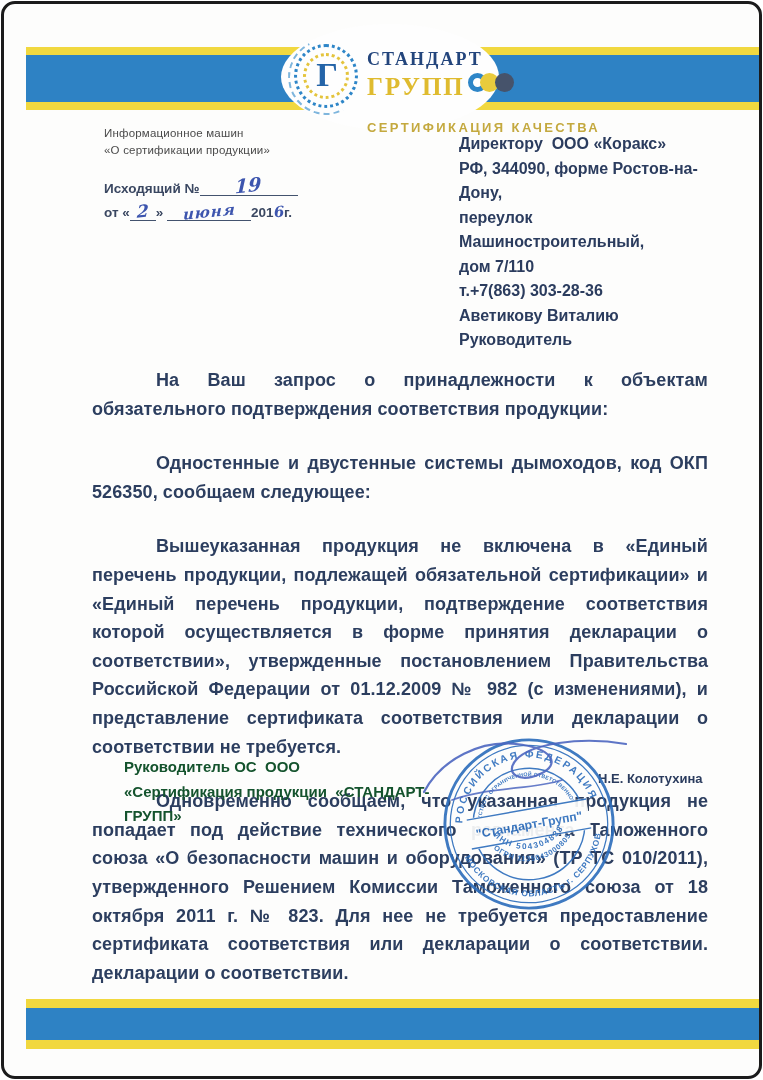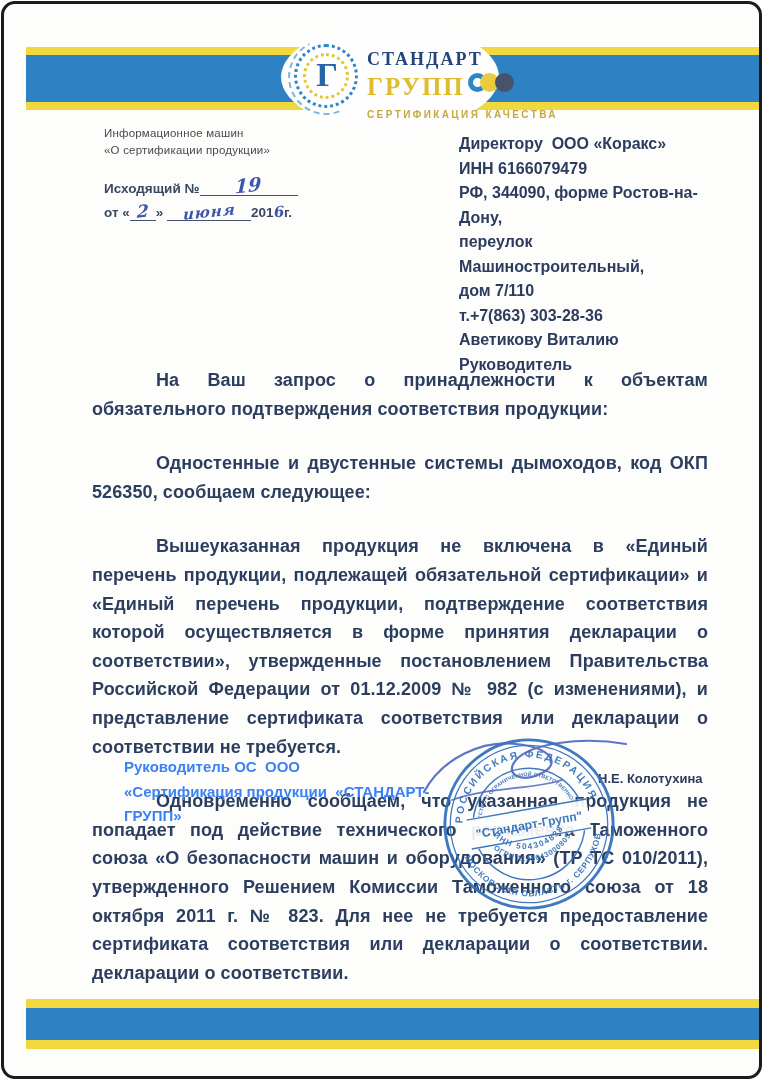--- a/index.html
+++ b/index.html
@@ -54,21 +54,21 @@
   .brand-bottom {
     font-family:"Liberation Serif", serif; font-weight:bold; font-size:25px;
     letter-spacing:2px; color:#dfbb2f; line-height:28px;
   }
   .dots { display:flex; margin-left:3px; }
   .dot { width:19px; height:19px; border-radius:50%; }
   .dot.d1 { background:#fff; border:5px solid #2e86c8; }
   .dot.d2 { background:#e9cb3d; margin-left:-7px; }
   .dot.d3 { background:#46536b; margin-left:-4px; }
   .tagline {
-    margin-top:8px; font-size:10px; letter-spacing:2.4px; color:#c4a93f;
+    margin-top:19px; font-size:13px; letter-spacing:2.4px; color:#c4a93f;
     white-space:nowrap; font-weight:bold;
   }
 
   
   .meta { position:absolute; left:100px; top:121px; color:#4a4a4a; }
   .meta .m-line { font-size:11.5px; line-height:17px; letter-spacing:.2px; }
   .meta-row { position:absolute; left:100px; font-size:13.5px; font-weight:bold; color:#3a4761; }
   .row-outgoing { top:174px; }
   .row-date { top:199px; }
   .uline { display:inline-block; border-bottom:1.6px solid #43536e; text-align:center; vertical-align:bottom; }
@@ -90,21 +90,21 @@
   .recipient .r-just { white-space:normal; text-align:justify; text-align-last:justify; }
 
   
   .letter-body { position:absolute; left:88px; top:362px; width:616px; color:#2c3e5f; }
   .letter-body p {
     font-size:18px; font-weight:bold; line-height:28.6px;
     text-align:justify; text-indent:64px; margin-bottom:26px; letter-spacing:.1px;
   }
 
   
-  .sig-block { position:absolute; left:120px; top:751px; color:#3b82f6; width:360px; }
+  .sig-block { position:absolute; left:120px; top:751px; color:#14532d; width:360px; }
   .sig-block .s-line { font-size:15px; font-weight:bold; line-height:24.5px; white-space:pre-wrap; }
   .sig-name { position:absolute; left:594px; top:767px; font-size:13px; font-weight:bold; color:#2b3c5e; }
 
   
   .stamp { position:absolute; left:437px; top:732px; width:176px; height:176px; transform:rotate(-10deg); opacity:.92; }
   .stamp text { fill:#2f6fbd; font-family:"Liberation Sans", sans-serif; font-weight:bold; }
   .signature-svg { position:absolute; left:408px; top:726px; width:230px; height:95px; }
 </style>
 </head>
 <body>
@@ -145,21 +145,20 @@
   <div class="meta-row row-outgoing">
     <span>Исходящий №</span><span class="uline u-num"><span class="hw hw-num">19</span></span>
   </div>
 
   <div class="meta-row row-date">
     <span>от «</span><span class="uline u-day"><span class="hw hw-day">2</span></span><span>»</span> <span class="uline u-month"><span class="hw hw-month">июня</span></span><span>201</span><span class="hw hw-digit">6</span><span>г.</span>
   </div>
 
   <div class="recipient">
     <div class="r-line">Директору  ООО «Коракс»</div>
-    <div class="r-line">ИНН 6166079479</div>
     <div class="r-line">РФ, 344090, форме Ростов-на-Дону,</div>
     <div class="r-line r-just">переулок Машиностроительный,</div>
     <div class="r-line">дом 7/110</div>
     <div class="r-line">т.+7(863) 303-28-36</div>
     <div class="r-line">Аветикову Виталию Руководитель</div>
   </div>
 
   <div class="letter-body">
     <p>На Ваш запрос о принадлежности к объектам обязательного подтверждения соответствия продукции:</p>
     <p>Одностенные и двустенные системы дымоходов, код ОКП 526350, сообщаем следующее:</p>

